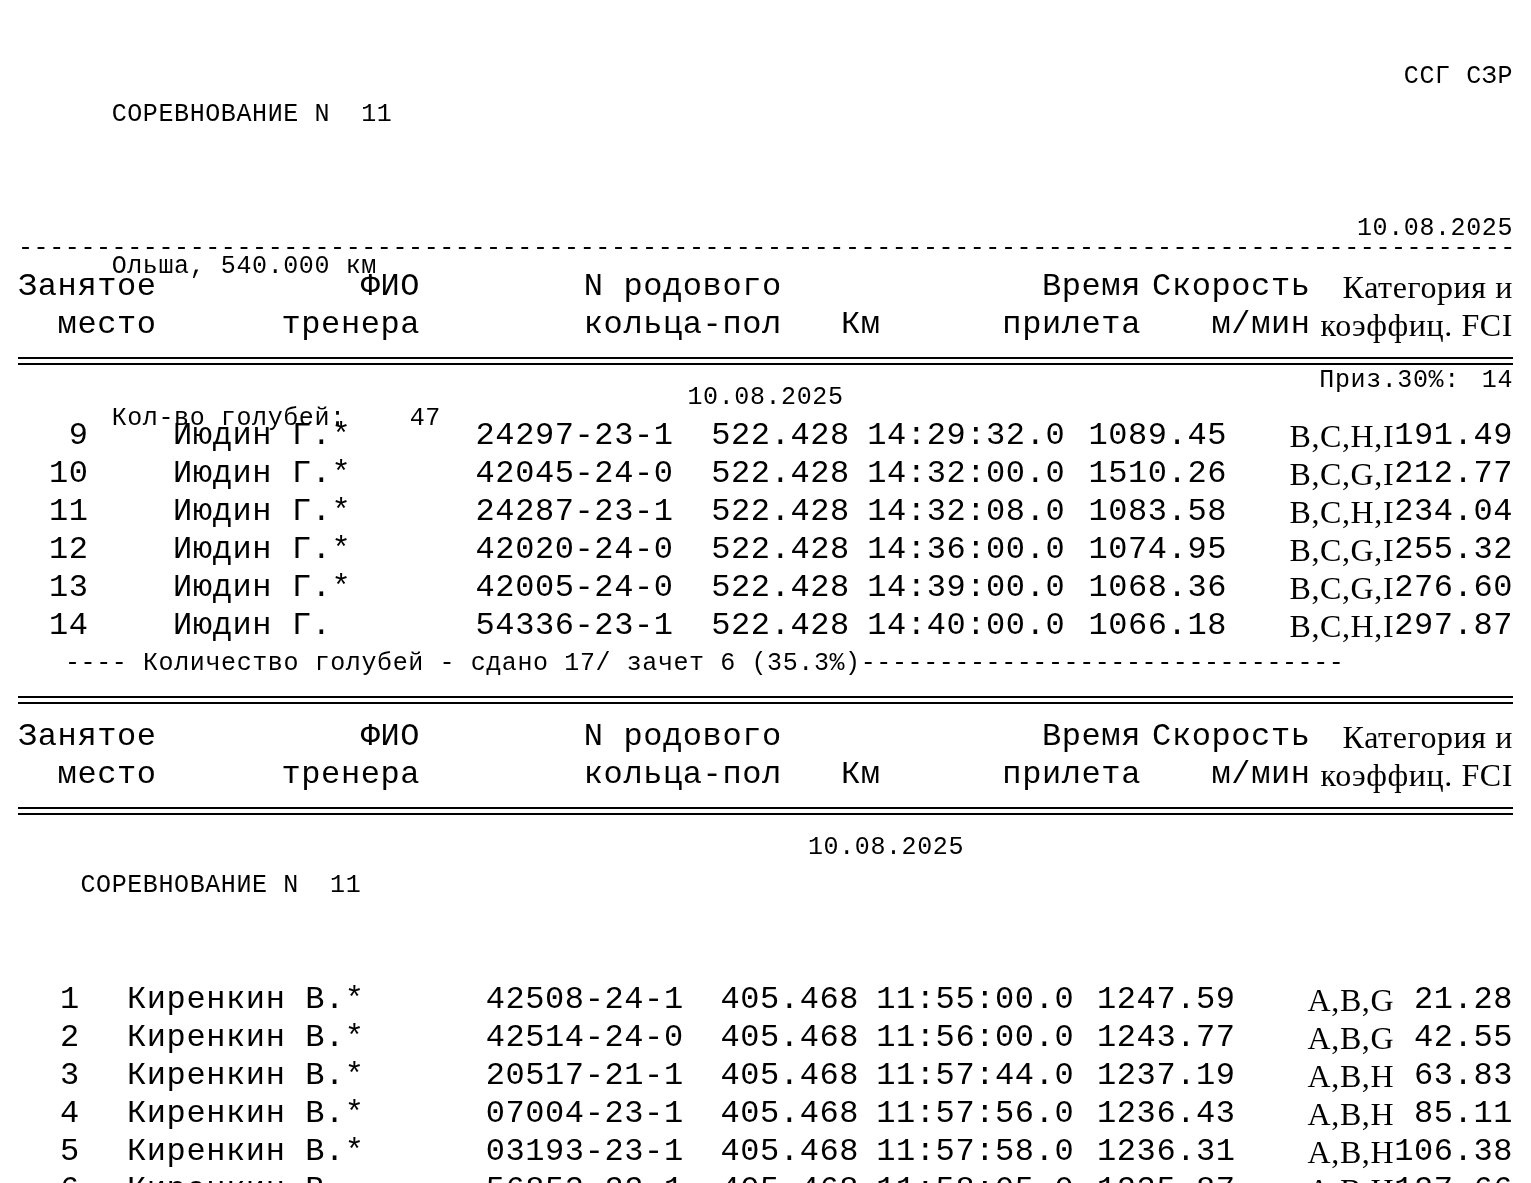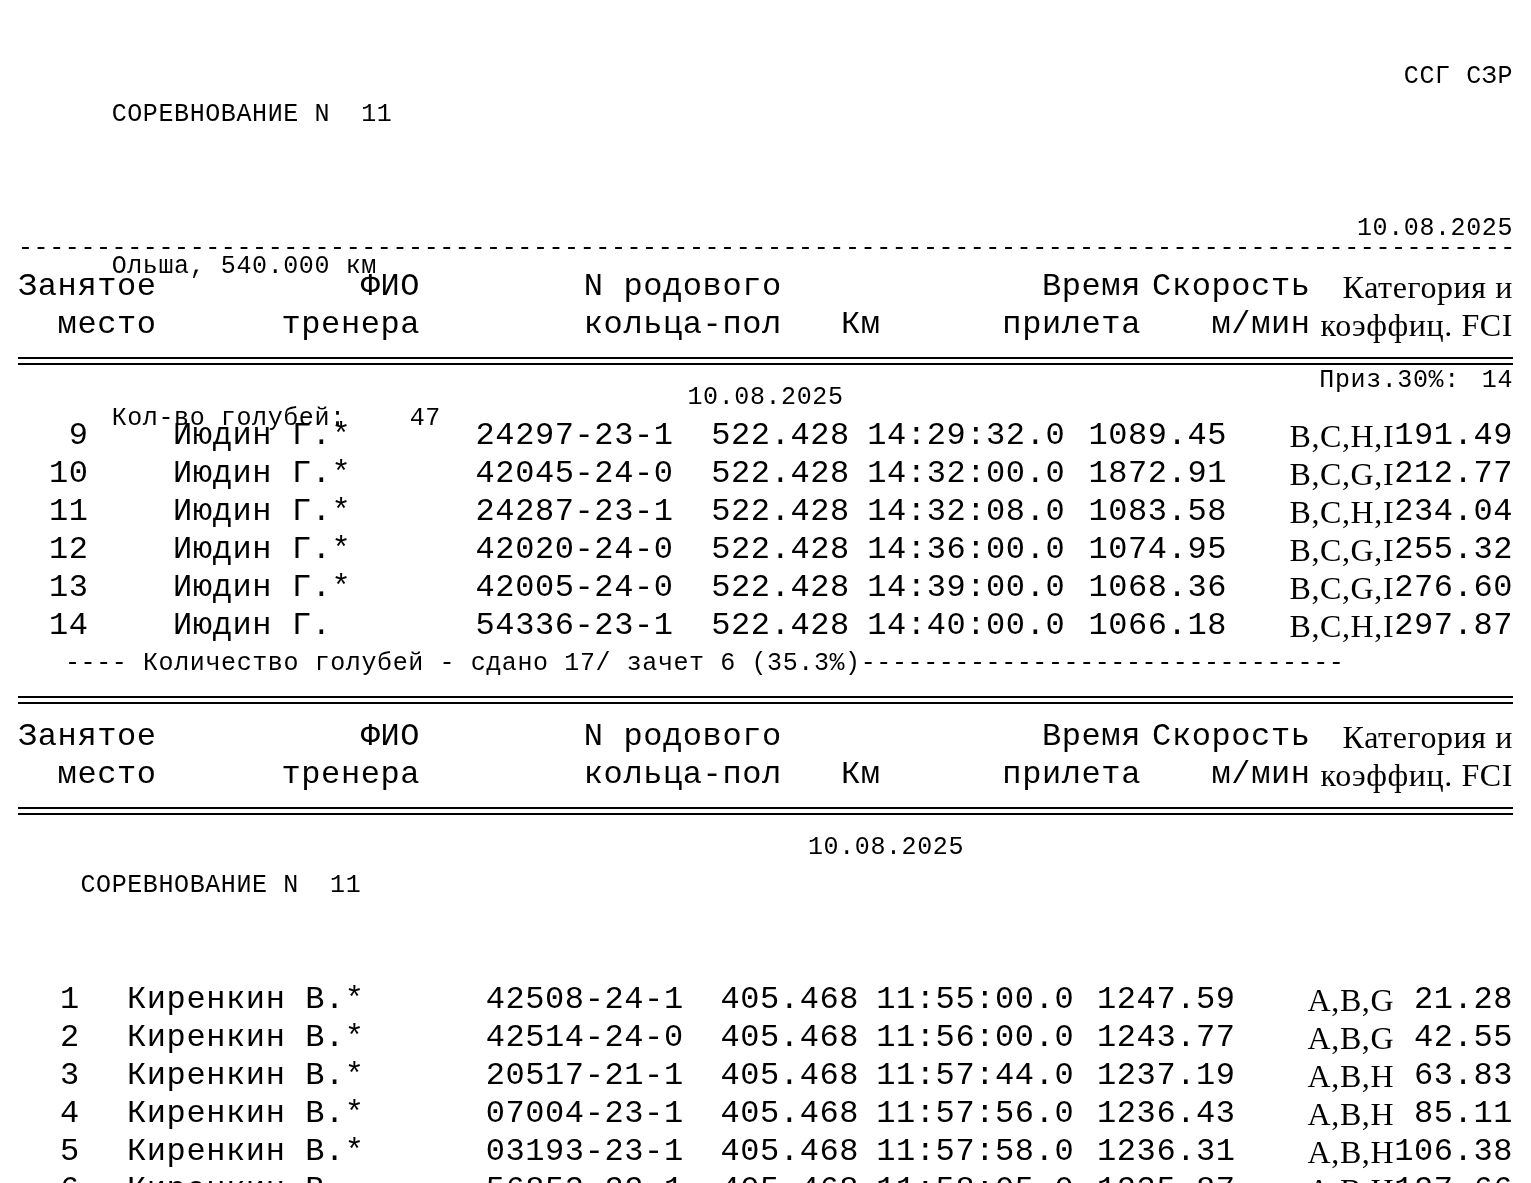--- a/index.html
+++ b/index.html
@@ -163,21 +163,21 @@
         <td class="c-cat">B,C,H,I</td>
         <td class="c-fci">191.49</td>
       </tr>
       <tr>
         <td class="c-place">10</td>
         <td class="c-name">Июдин Г.</td>
         <td class="c-star">*</td>
         <td class="c-ring">42045-24-0</td>
         <td class="c-km">522.428</td>
         <td class="c-time">14:32:00.0</td>
-        <td class="c-speed">1872.91</td>
+        <td class="c-speed">1510.26</td>
         <td class="c-cat">B,C,G,I</td>
         <td class="c-fci">212.77</td>
       </tr>
       <tr>
         <td class="c-place">11</td>
         <td class="c-name">Июдин Г.</td>
         <td class="c-star">*</td>
         <td class="c-ring">24287-23-1</td>
         <td class="c-km">522.428</td>
         <td class="c-time">14:32:08.0</td>

